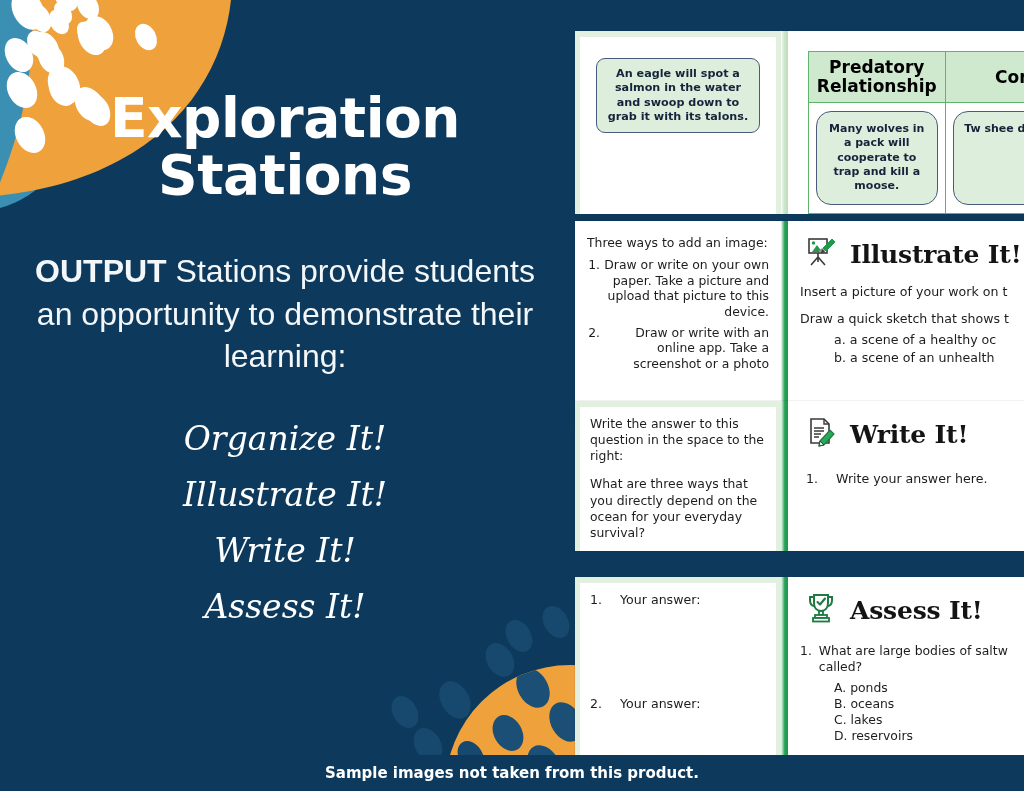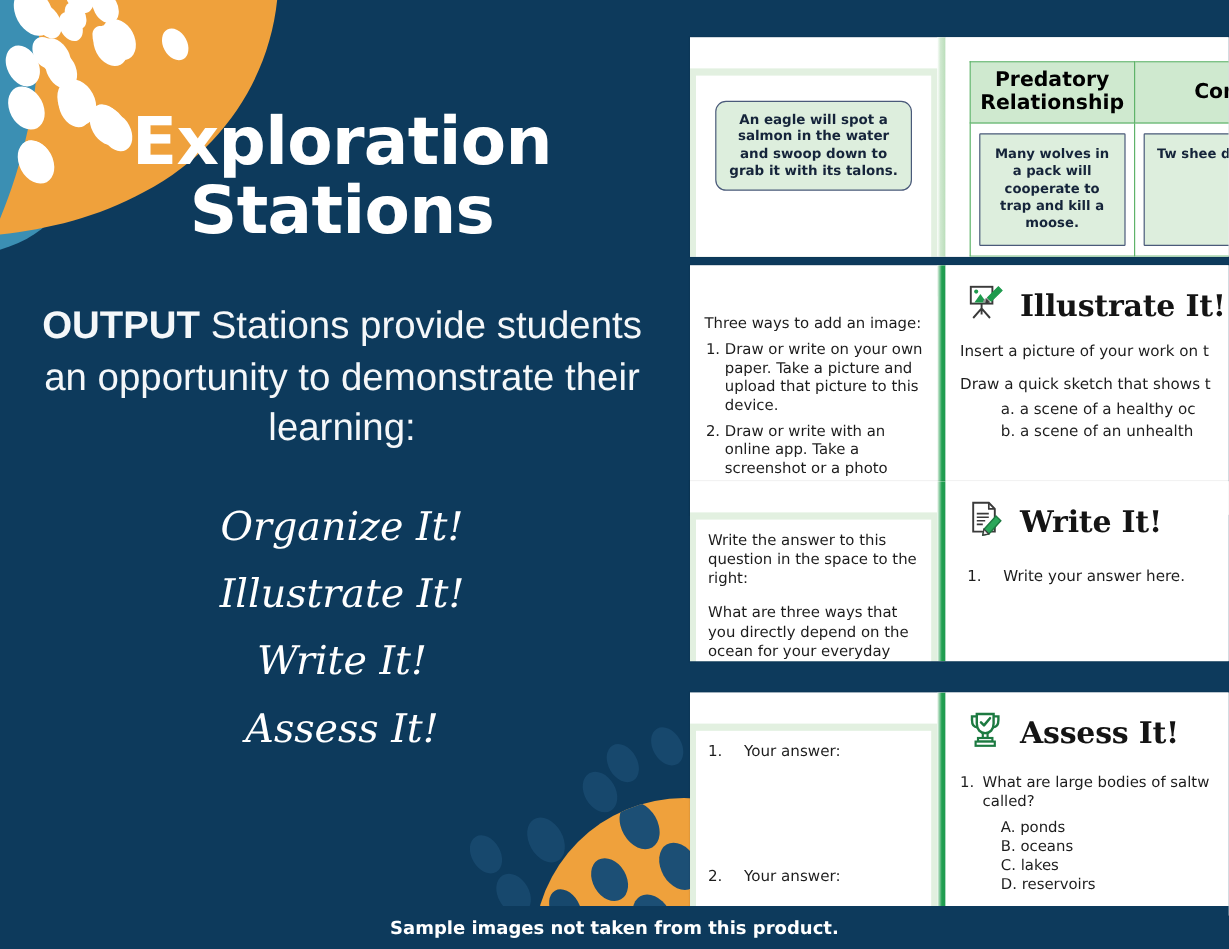--- a/index.html
+++ b/index.html
@@ -86,21 +86,20 @@
   #card-2{top:221px;height:208px;}
   #card-3{top:401px;height:150px;}
   #card-4{top:577px;height:186px;}
 
   .card-left{
     flex:0 0 206px;
     background:#e2f0e0;
     padding:6px 5px 0 5px;
     box-sizing:border-box;
     position:relative;
-    margin-top:26px;
   }
   .card-left-inner{
     background:#ffffff;
     width:100%;height:100%;
     box-sizing:border-box;
     padding:9px 10px;
     font-family:"DejaVu Sans", sans-serif;
     font-size:12.4px;
     line-height:1.30;
     color:#1d1d1d;
@@ -178,29 +177,29 @@
     font-family:"DejaVu Sans", sans-serif;
     font-weight:700;font-size:17px;color:#000;
     padding:6px 4px;line-height:1.12;
   }
   .tbl td{
     border:1px solid #5fb36a;background:#ffffff;
     padding:8px 7px;vertical-align:top;
     height:72px;
   }
   .cell-note{
-    border:1.4px solid #4a5a7a;border-radius:1px;background:#ddeedd;
+    border:1.4px solid #4a5a7a;border-radius:15px;background:#ddeedd;
     padding:10px 8px;text-align:center;height:100%;box-sizing:border-box;
     font-family:"DejaVu Sans", sans-serif;
     font-weight:700;font-size:11px;line-height:1.30;color:#15243a;
   }
 
   
   .ol-list{margin:6px 0 0 0;padding-left:17px;}
-  .ol-list li{margin-bottom:5px;line-height:1.26;}
+  .ol-list li{margin-bottom:5px;line-height:1.26;text-align:right;}
   .ans-row{display:flex;gap:18px;font-size:12.6px;}
 </style>
 </head>
 <body>
 
 <div class="stage">
 
   <div class="deco-layer">
     <svg class="deco-svg" width="1024" height="791" viewBox="0 0 1024 791">
       <defs>

